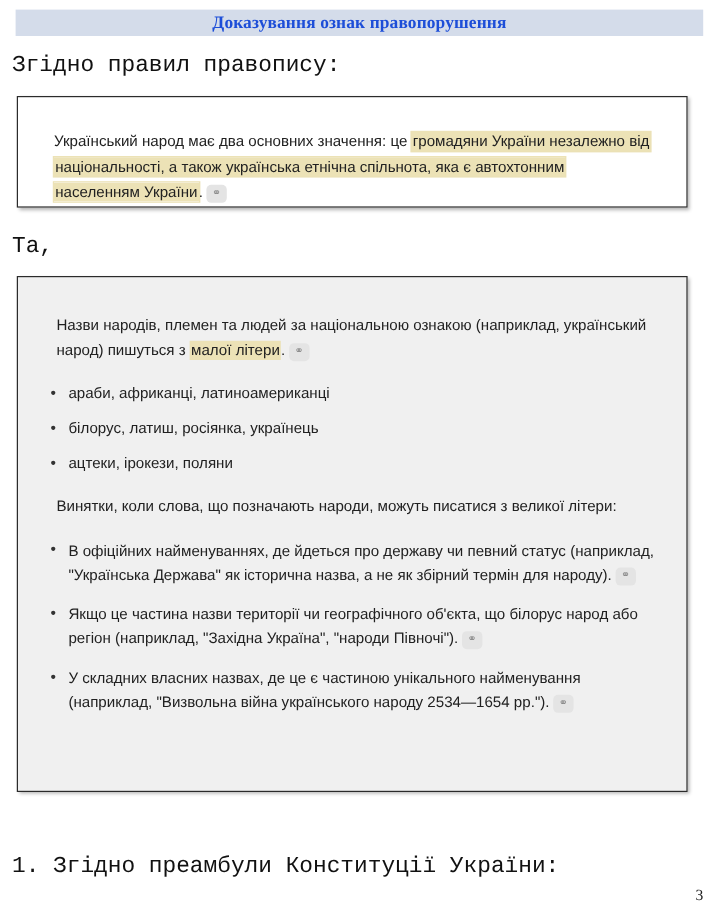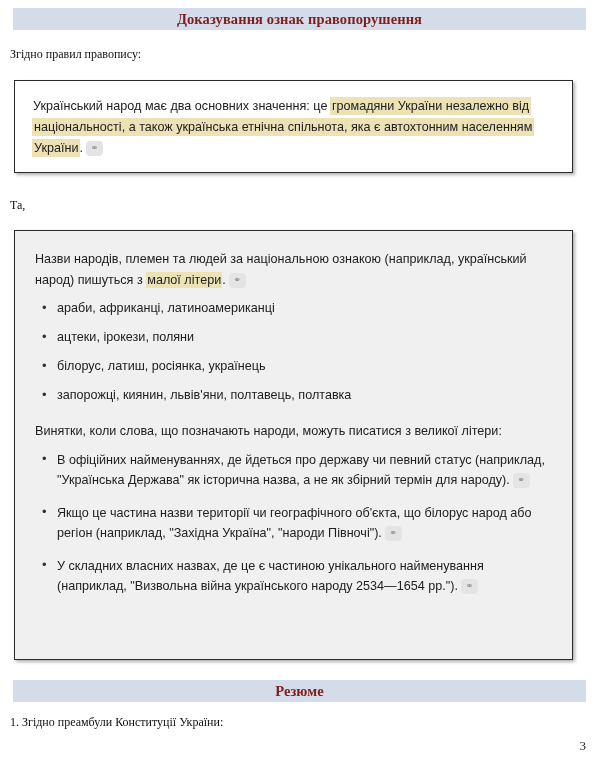--- a/index.html
+++ b/index.html
@@ -28,32 +28,32 @@
     position: absolute;
     left: 13px;
     width: 573px;
     background: #d4dcea;
     text-align: center;
     font-family: "Liberation Serif", "DejaVu Serif", serif;
     font-weight: bold;
     font-size: 14.5px;
     line-height: 22px;
     height: 22px;
-    color: #7f1d1d;
+    color: #1d4ed8;
     letter-spacing: 0.1px;
   }
   #bar-top { top: 8px; }
   #bar-resume { top: 680px; }
 
   
   .para {
     position: absolute;
     left: 10px;
-    font-family: Liberation Serif, serif;
-    font-size: 12px;
+    font-family: Liberation Mono, monospace;
+    font-size: 19px;
     line-height: 18px;
     color: #111111;
     white-space: nowrap;
   }
   #para-zgidno { top: 45px; }
   #para-ta    { top: 196px; }
   #para-konst { top: 713px; }
 
   
   .card {
@@ -76,21 +76,21 @@
   #card-two {
     left: 14px;
     top: 230px;
     width: 559px;
     height: 430px;
     background: #f0f0f0;
     padding: 14px 16px 4px 16px;
   }
 
   .card p {
-    margin: 4px;
+    margin: 16px;
     font-size: 12.6px;
     line-height: 21px;
   }
   .card p + p { margin-top: 11px; }
 
   .lead-strong {
     font-weight: bold;
     font-size: 12.8px;
   }
 
@@ -171,34 +171,32 @@
 
   <div class="para" id="para-ta">Та,</div>
 
   <div class="card" id="card-two">
 
     <p><span>Назви народів, племен та людей за національною ознакою (наприклад, український народ) пишуться з </span><span class="hl">малої літери</span><span>.</span><span class="link-badge">⚭</span></p>
 
 
     <ul class="blist tight">
       <li><span>араби, африканці, латиноамериканці</span></li>
+      <li><span>білорус, латиш, росіянка, українець</span></li>
       <li><span>ацтеки, ірокези, поляни</span></li>
-      <li><span>білорус, латиш, росіянка, українець</span></li>
-      <li><span>запорожці, киянин, львів'яни, полтавець, полтавка</span></li>
     </ul>
 
     <p style="margin-top:16px;">Винятки, коли слова, що позначають народи, можуть писатися з великої літери:</p>
 
     <ul class="blist wrapped">
       <li><span>В офіційних найменуваннях, де йдеться про державу чи певний статус (наприклад, "Українська Держава" як історична назва, а не як збірний термін для народу).</span><span class="link-badge">⚭</span></li>
       <li><span>Якщо це частина назви території чи географічного об'єкта, що білорус народ або регіон (наприклад, "Західна Україна", "народи Півночі").</span><span class="link-badge">⚭</span></li>
       <li><span>У складних власних назвах, де це є частиною унікального найменування (наприклад, "Визвольна війна українського народу 2534—1654 рр.").</span><span class="link-badge">⚭</span></li>
     </ul>
 
   </div>
 
-  <div class="section-bar" id="bar-resume">Резюме</div>
 
   <div class="para" id="para-konst">1. Згідно преамбули Конституції України:</div>
 
   <div id="page-number">3</div>
 
 </div>
 
 </body></html>

